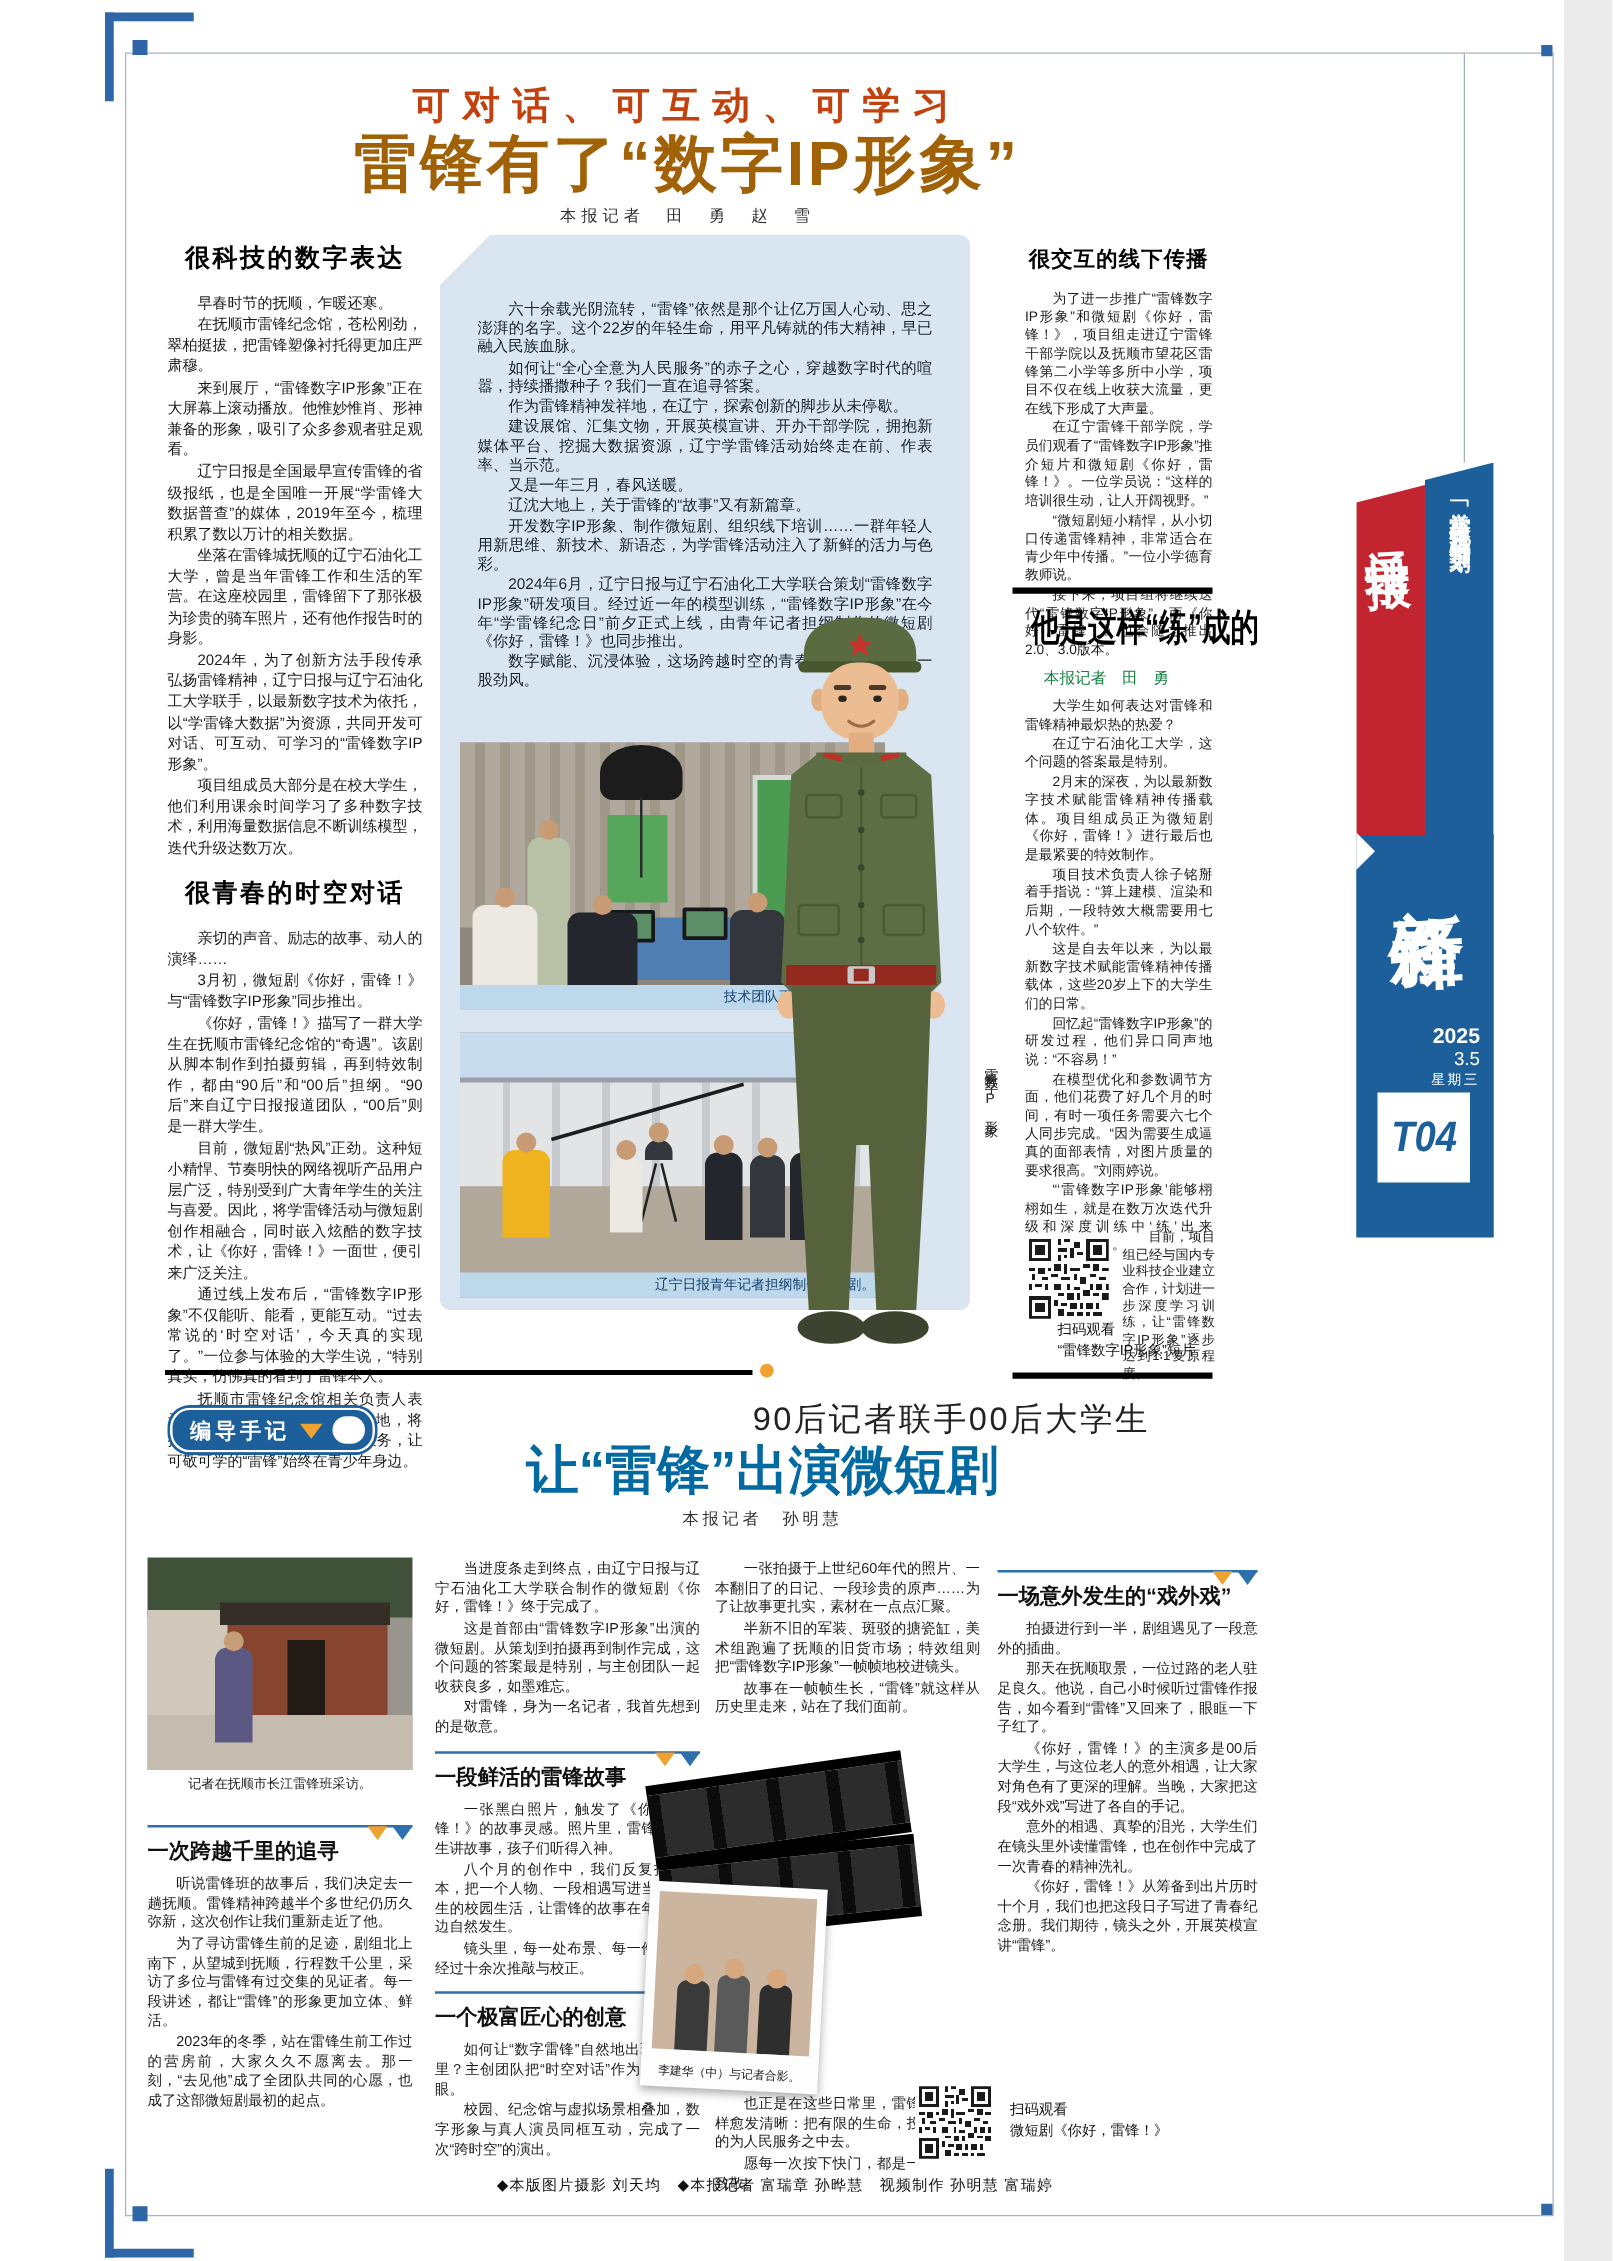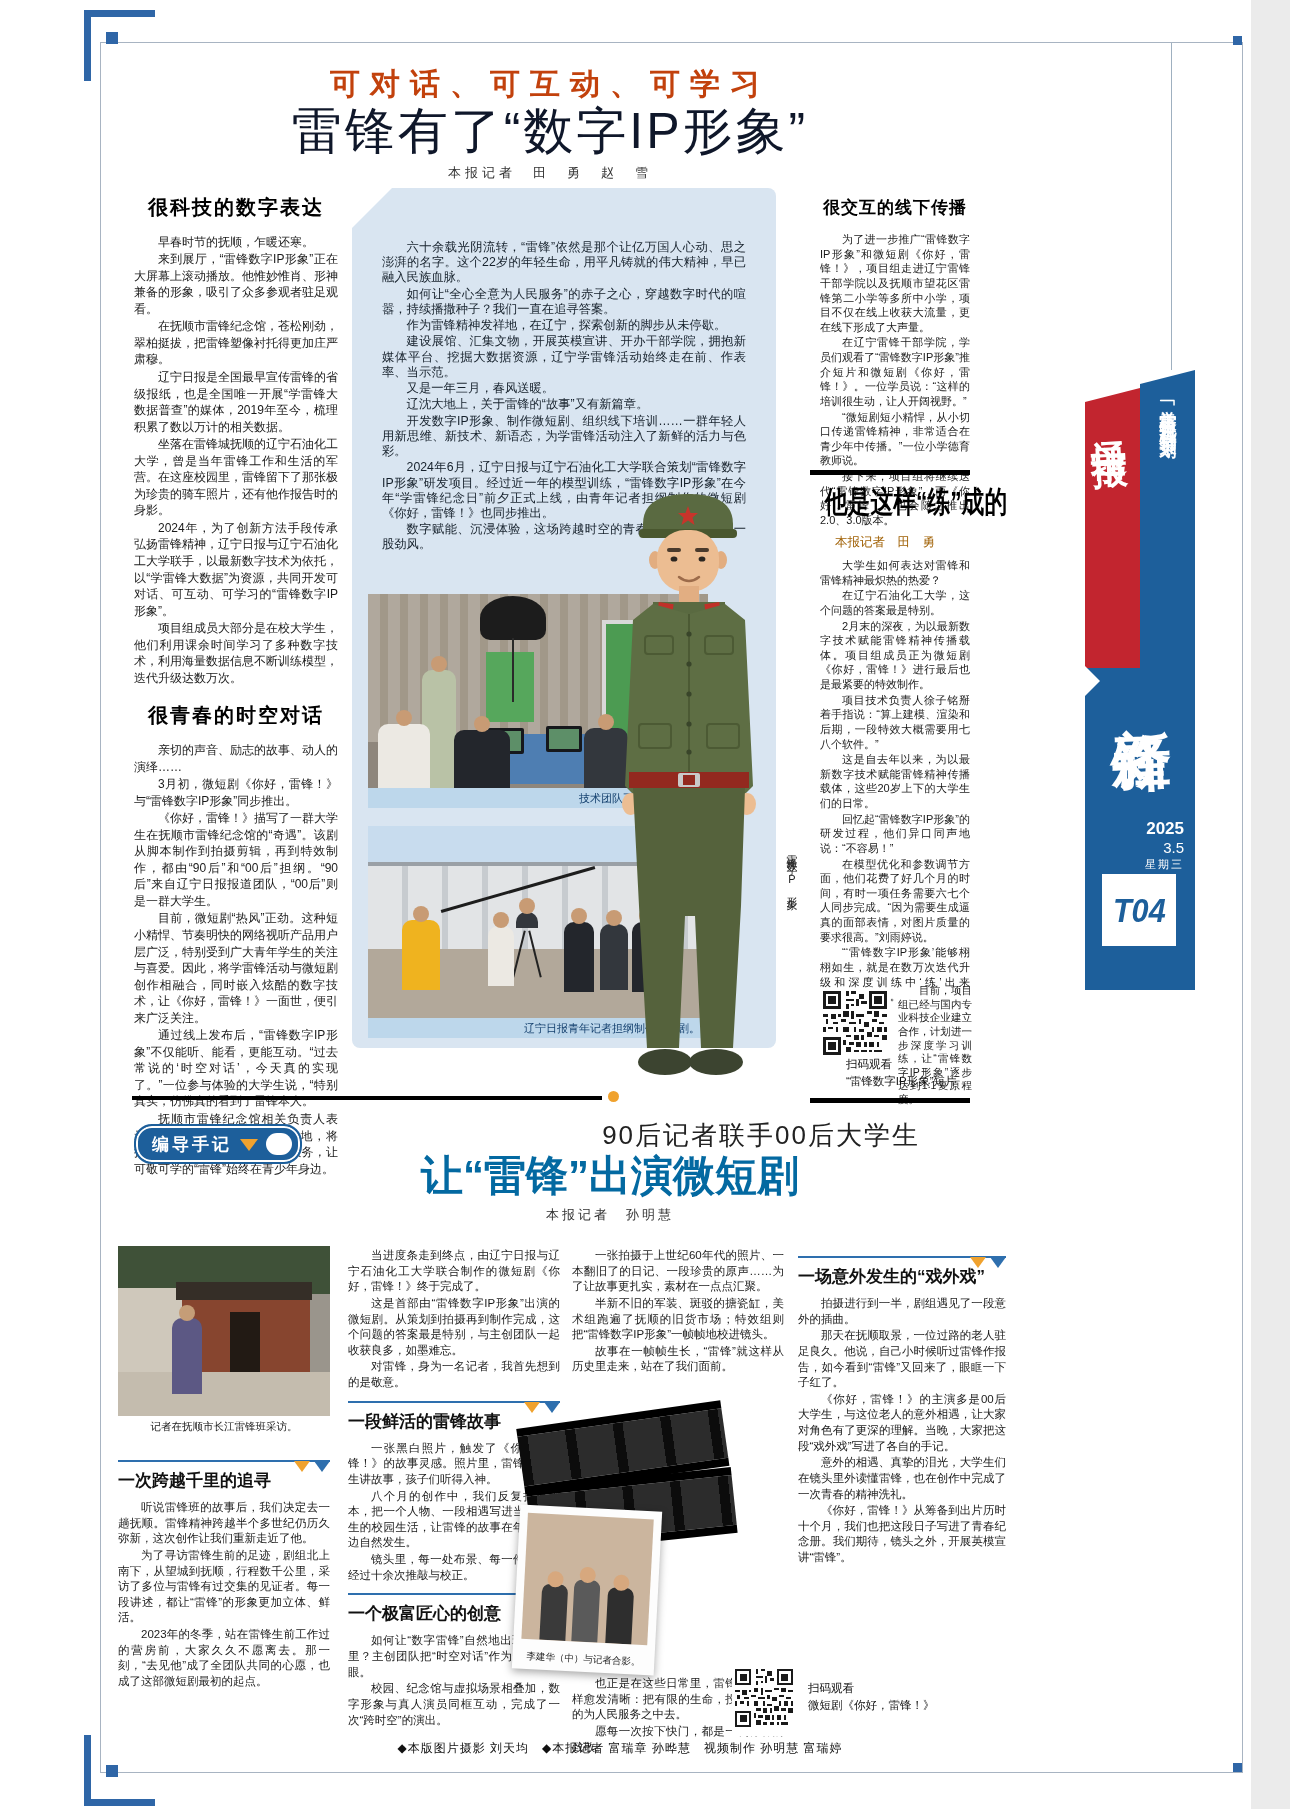--- a/index.html
+++ b/index.html
@@ -12,22 +12,22 @@
   .tl-bracket{left:84px;top:10px;width:64px;height:64px;border-left:7px solid #2f66a7;border-top:7px solid #2f66a7}
   .tl-square{left:106px;top:32px;width:12px;height:12px;background:#2f66a7}
   .bl-bracket{left:84px;top:1735px;width:64px;height:64px;border-left:7px solid #2f66a7;border-bottom:7px solid #2f66a7}
   .bl-square{left:106px;top:1765px;width:12px;height:12px;background:#2f66a7}
   .tr-square{left:1233px;top:36px;width:9px;height:9px;background:#2f66a7}
   .br-square{left:1233px;top:1763px;width:9px;height:9px;background:#2f66a7}
   .vline-top{left:1171px;top:43px;width:1px;height:327px;background:#9fb0c0}
   
   .kicker{left:130px;top:64px;width:840px;text-align:center;font-size:30px;font-weight:700;
           letter-spacing:10px;color:#c2410c}
-  .m-title{left:130px;top:98px;width:840px;text-align:center;font-size:50px;font-weight:400;
-           letter-spacing:3px;color:#0f172a}
+  .m-title{left:130px;top:98px;width:840px;text-align:center;font-size:50px;font-weight:700;
+           letter-spacing:3px;color:#a16207}
   .m-byline{left:130px;top:164px;width:840px;text-align:center;font-size:13px;color:#333;letter-spacing:4px}
   
   .flow p{margin:0 0 1px;text-indent:2em;text-align:justify}
   .colL{left:134px;top:188px;width:204px;font-size:12px;line-height:1.38}
   .sec-h{font-size:20px;font-weight:bold;text-align:center;letter-spacing:2px;margin:6px 0 12px;color:#000}
   .sec-h2{font-size:17px;font-weight:bold;text-align:center;letter-spacing:1px;color:#000}
   
   .panel{left:352px;top:188px;width:424px;height:860px;background:#d9e5f1;
          clip-path:polygon(40px 0,100% 0,100% 100%,0 100%,0 40px);border-radius:0 8px 8px 8px}
   .intro{left:382px;top:240px;width:364px;font-size:12.3px;line-height:1.24;color:#15202b}
@@ -59,21 +59,21 @@
   .soldier{left:583px;top:486px;width:215px;height:612px;z-index:5}
   .v-cap{left:784px;top:846px;height:160px;writing-mode:vertical-rl;text-orientation:upright;
          font-size:11px;letter-spacing:3px;color:#222}
   
   .rule{background:#000}
   .col-r1-head{left:820px;top:196px;width:150px}
   .col-r1{left:820px;top:232px;width:150px;font-size:11px;line-height:1.33}
   .t2-wrap{left:796px;top:482px;width:178px;text-align:center}
   .t2{display:inline-block;white-space:nowrap;transform:scaleX(.76);transform-origin:50% 50%;
       font-size:30px;font-weight:900;color:#000}
-  .t2-byline{left:796px;top:534px;width:178px;text-align:center;font-size:12.5px;color:#a16207}
+  .t2-byline{left:796px;top:534px;width:178px;text-align:center;font-size:12.5px;color:#15803d}
   .col-a2{left:820px;top:558px;width:150px;font-size:11px;line-height:1.33}
   .qr-box{background:#fff;padding:3px;z-index:6}
   .qr1{left:820px;top:988px;width:64px;height:64px}
   .qr1-side{left:898px;top:984px;width:74px;font-size:10.5px;line-height:1.3}
   .qr1-cap{left:846px;top:1056px;width:126px;font-size:11.5px;line-height:1.45;color:#111}
   
   .sb-blue-strip{left:1140px;top:370px;width:55px;height:302px;background:#1d5f9b;
                  clip-path:polygon(0 14px,100% 0,100% 100%,0 100%)}
   .sb-red-strip{left:1085px;top:382px;width:55px;height:292px;background:#c2252f;
                 clip-path:polygon(0 20px,100% 6px,100% 100%,0 100%)}
@@ -155,22 +155,22 @@
   <div class="abs br-square"></div>
   <div class="abs vline-top"></div>
 
   <div class="abs kicker">可对话、可互动、可学习</div>
   <div class="abs m-title">雷锋有了“数字IP形象”</div>
   <div class="abs m-byline">本报记者　田　勇　赵　雪</div>
 
   <div class="abs colL flow">
     <div class="sec-h">很科技的数字表达</div>
     <p>早春时节的抚顺，乍暖还寒。</p>
+    <p>在抚顺市雷锋纪念馆，苍松刚劲，翠柏挺拔，把雷锋塑像衬托得更加庄严肃穆。</p>
     <p>来到展厅，“雷锋数字IP形象”正在大屏幕上滚动播放。他惟妙惟肖、形神兼备的形象，吸引了众多参观者驻足观看。</p>
-    <p>在抚顺市雷锋纪念馆，苍松刚劲，翠柏挺拔，把雷锋塑像衬托得更加庄严肃穆。</p>
     <p>辽宁日报是全国最早宣传雷锋的省级报纸，也是全国唯一开展“学雷锋大数据普查”的媒体，2019年至今，梳理积累了数以万计的相关数据。</p>
     <p>坐落在雷锋城抚顺的辽宁石油化工大学，曾是当年雷锋工作和生活的军营。在这座校园里，雷锋留下了那张极为珍贵的骑车照片，还有他作报告时的身影。</p>
     <p>2024年，为了创新方法手段传承弘扬雷锋精神，辽宁日报与辽宁石油化工大学联手，以最新数字技术为依托，以“学雷锋大数据”为资源，共同开发可对话、可互动、可学习的“雷锋数字IP形象”。</p>
     <p>项目组成员大部分是在校大学生，他们利用课余时间学习了多种数字技术，利用海量数据信息不断训练模型，迭代升级达数万次。</p>
     <div class="sec-h" style="margin-top:16px">很青春的时空对话</div>
     <p>亲切的声音、励志的故事、动人的演绎……</p>
     <p>3月初，微短剧《你好，雷锋！》与“雷锋数字IP形象”同步推出。</p>
     <p>《你好，雷锋！》描写了一群大学生在抚顺市雷锋纪念馆的“奇遇”。该剧从脚本制作到拍摄剪辑，再到特效制作，都由“90后”和“00后”担纲。“90后”来自辽宁日报报道团队，“00后”则是一群大学生。</p>
     <p>目前，微短剧“热风”正劲。这种短小精悍、节奏明快的网络视听产品用户层广泛，特别受到广大青年学生的关注与喜爱。因此，将学雷锋活动与微短剧创作相融合，同时嵌入炫酷的数字技术，让《你好，雷锋！》一面世，便引来广泛关注。</p>
     <p>通过线上发布后，“雷锋数字IP形象”不仅能听、能看，更能互动。“过去常说的‘时空对话’，今天真的实现了。”一位参与体验的大学生说，“特别真实，仿佛真的看到了雷锋本人。”</p>

